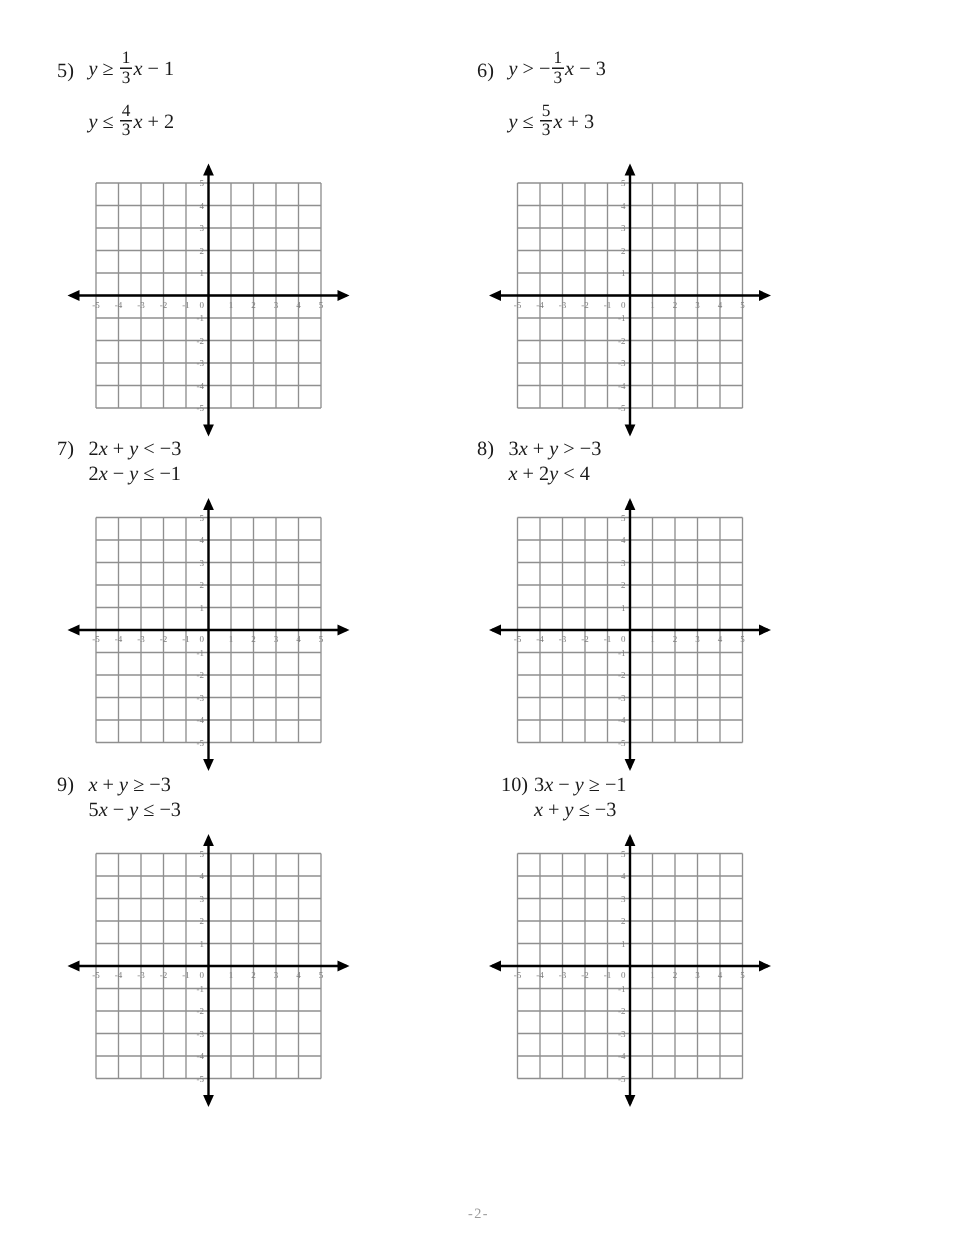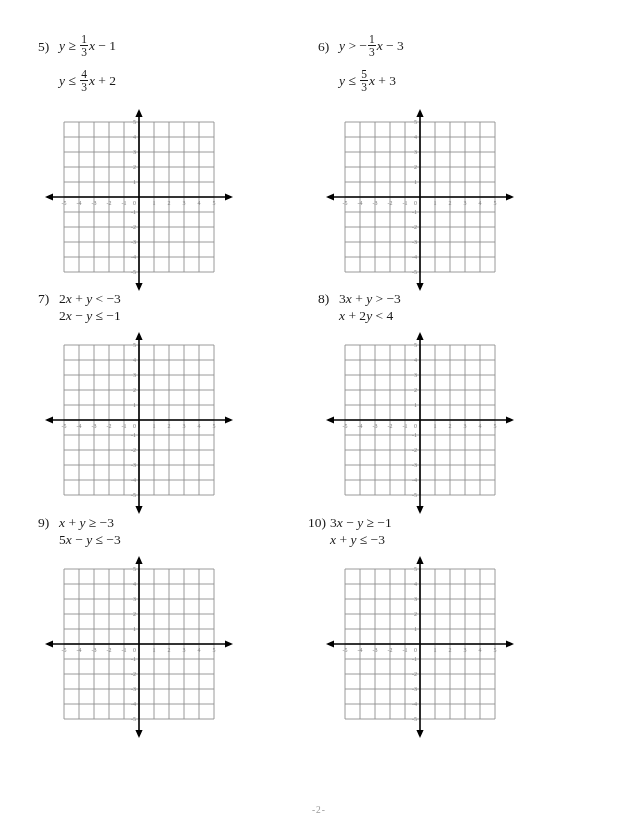--- a/index.html
+++ b/index.html
@@ -341,21 +341,21 @@
         <text x="93" y="47.2" text-anchor="end" font-size="6" fill="#7f7f7f" font-family="&quot;Liberation Serif&quot;, serif">3</text>
         <text x="93" y="32.2" text-anchor="end" font-size="6" fill="#7f7f7f" font-family="&quot;Liberation Serif&quot;, serif">4</text>
         <text x="93" y="17.2" text-anchor="end" font-size="6" fill="#7f7f7f" font-family="&quot;Liberation Serif&quot;, serif">5</text>
         <text x="93" y="107.2" text-anchor="end" font-size="6" fill="#7f7f7f" font-family="&quot;Liberation Serif&quot;, serif">-1</text>
         <text x="93" y="122.2" text-anchor="end" font-size="6" fill="#7f7f7f" font-family="&quot;Liberation Serif&quot;, serif">-2</text>
         <text x="93" y="137.2" text-anchor="end" font-size="6" fill="#7f7f7f" font-family="&quot;Liberation Serif&quot;, serif">-3</text>
         <text x="93" y="152.2" text-anchor="end" font-size="6" fill="#7f7f7f" font-family="&quot;Liberation Serif&quot;, serif">-4</text>
         <text x="93" y="167.2" text-anchor="end" font-size="6" fill="#7f7f7f" font-family="&quot;Liberation Serif&quot;, serif">-5</text>
       </svg></div>
 
-  <div class="problem" style="left:308px;top:514px">
+  <div class="problem" style="left:334px;top:514px">
     <span class="pnum">10)</span>
     <div class="lines">
       <div class="mathline"><span class="mtext">3<i>x</i> − <i>y</i> ≥ −1</span></div>
       <div class="mathline"><span class="mtext"><i>x</i> + <i>y</i> ≤ −3</span></div>
     </div>
   </div>
   <div class="grid" style="left:324px;top:554px"><svg width="192" height="186">
         <line x1="21" y1="15" x2="21" y2="165" stroke="#8f8f8f" stroke-width="0.9"></line>
         <line x1="21" y1="15" x2="171" y2="15" stroke="#8f8f8f" stroke-width="0.9"></line>
         <line x1="36" y1="15" x2="36" y2="165" stroke="#8f8f8f" stroke-width="0.9"></line>

